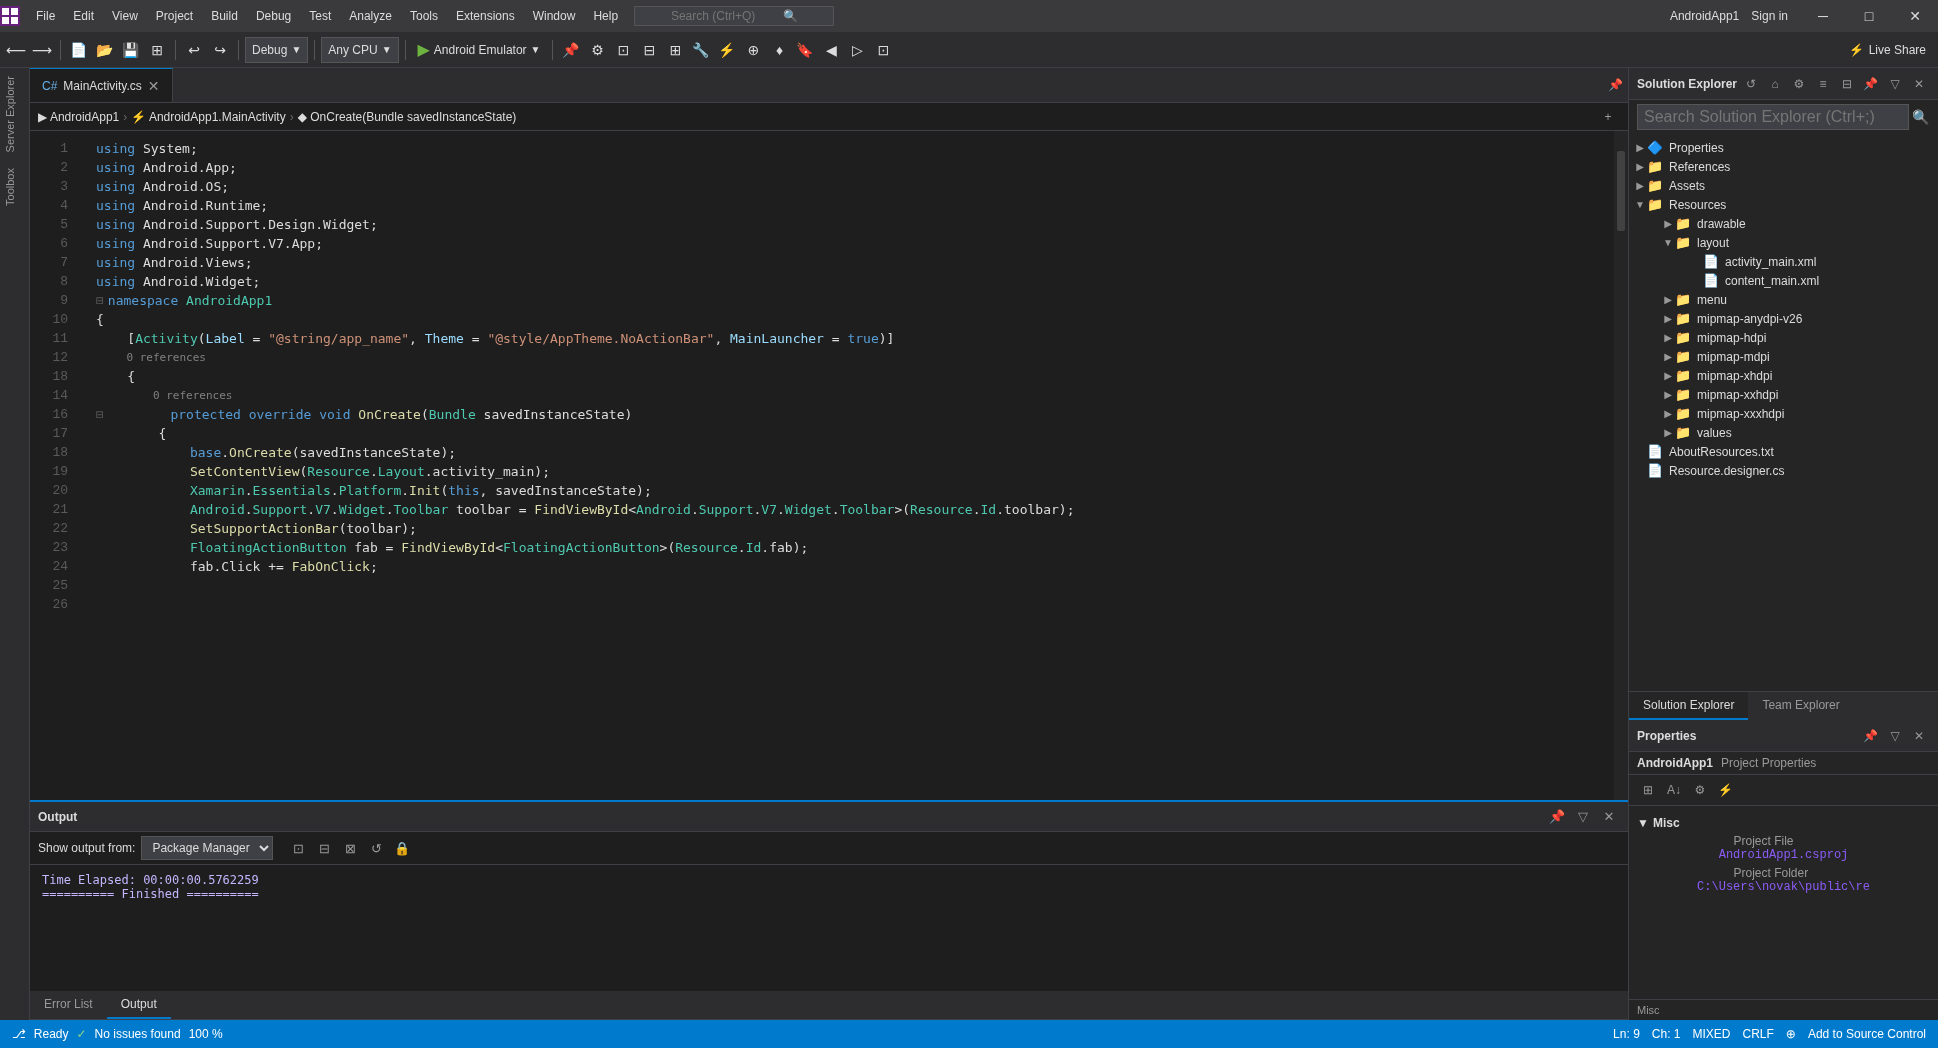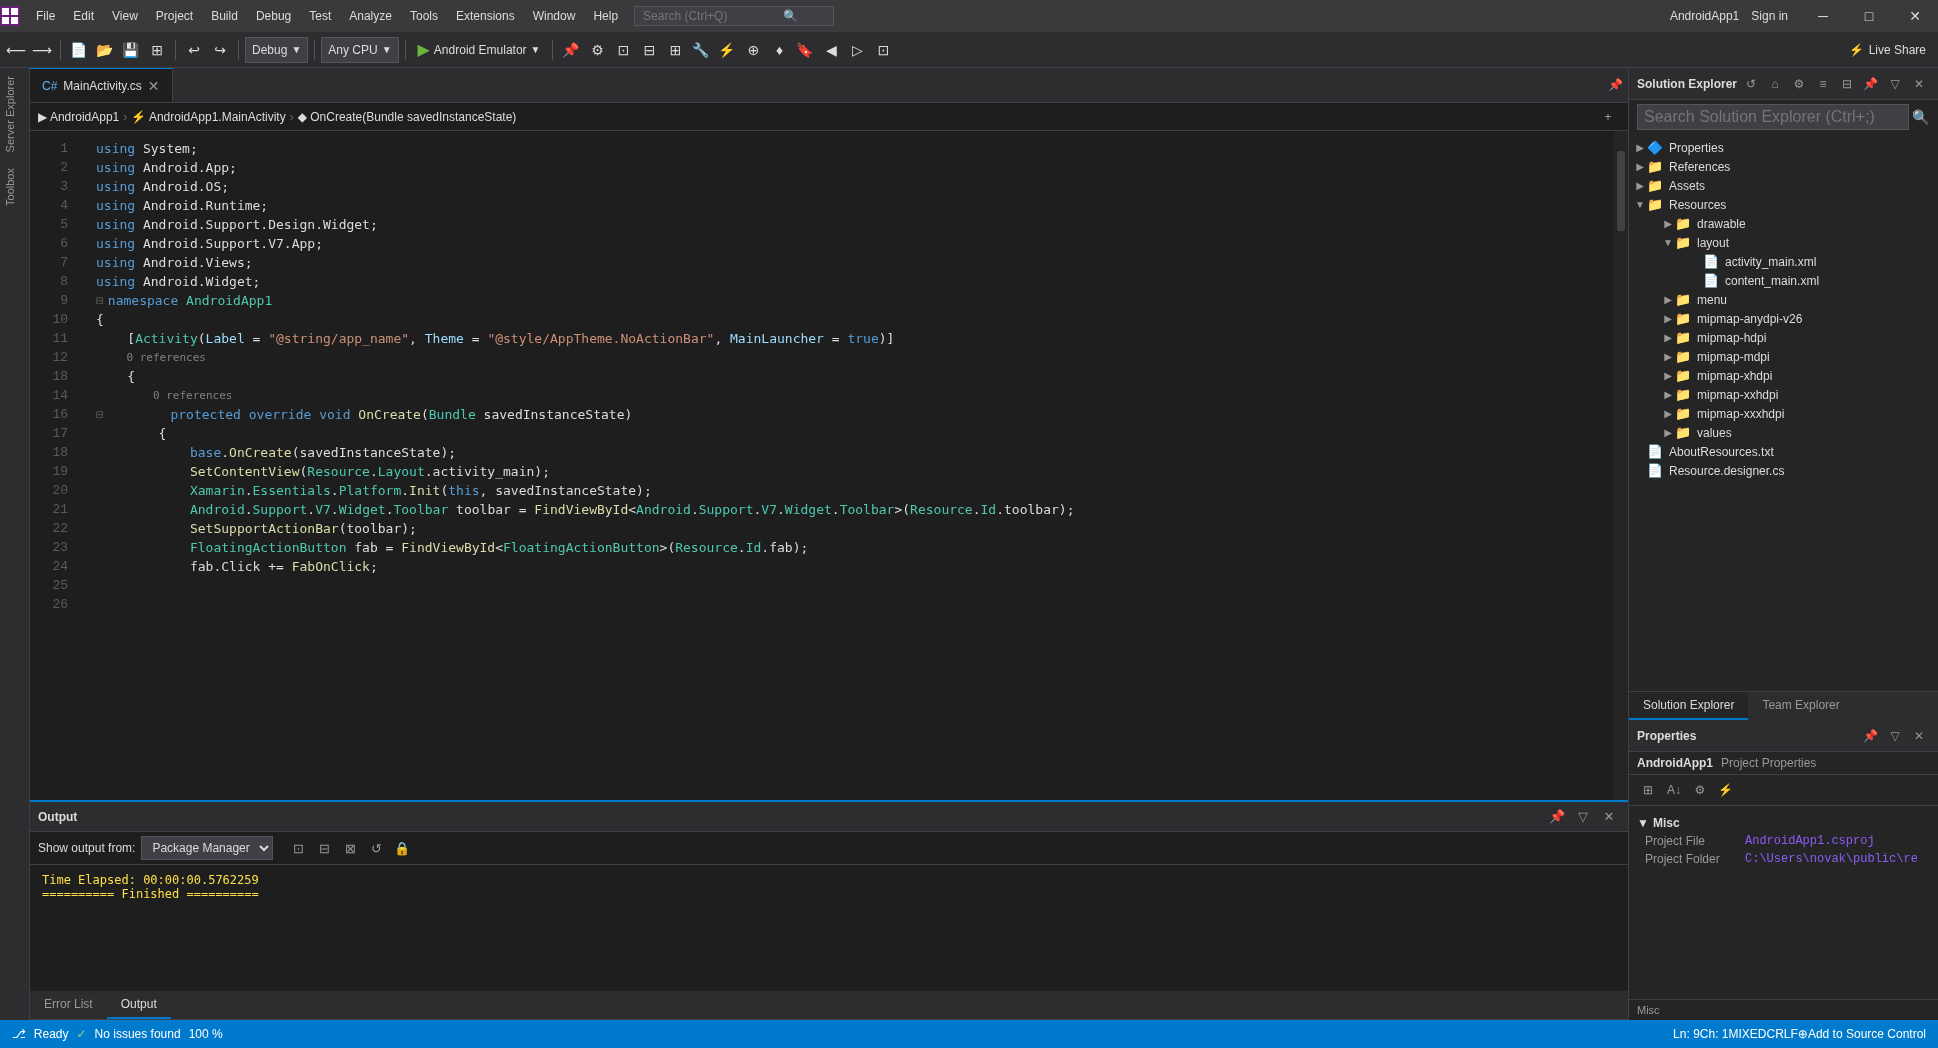--- a/index.html
+++ b/index.html
@@ -4,21 +4,21 @@
   <style>
     * { margin: 0; padding: 0; box-sizing: border-box; }
     body { font-family: 'Segoe UI', sans-serif; font-size: 12px; background: #2d2d30; color: #dcdcdc; width: 1938px; height: 1048px; overflow: hidden; }
 
     
     #title-bar { display: flex; align-items: center; background: #3a3a3c; height: 32px; padding: 0 0; }
     #title-bar .app-icon { width: 20px; height: 20px; background: #68217a; margin-right: 8px; display: flex; align-items: center; justify-content: center; color: white; font-size: 11px; font-weight: bold; }
     #title-bar .menu-items { display: flex; gap: 2px; }
     #title-bar .menu-item { padding: 4px 8px; color: #dcdcdc; font-size: 12px; cursor: pointer; }
     #title-bar .search-box { display: flex; align-items: center; background: #3f3f46; border: 1px solid #555; margin-left: 8px; padding: 2px 8px; width: 200px; }
-    #title-bar .search-box input { background: transparent; border: none; color: #dcdcdc; font-size: 12px; width: 140px; outline: none; }
+    #title-bar .search-box input { background: transparent; border: none; color: #dcdcdc; font-size: 12px; width: 140px; outline: none; text-align: center; }
     #title-bar .title-right { margin-left: auto; display: flex; align-items: center; gap: 12px; }
     #title-bar .app-title { color: #dcdcdc; font-size: 12px; }
     #title-bar .sign-in { color: #dcdcdc; font-size: 12px; cursor: pointer; }
     #title-bar .window-controls { display: flex; gap: 0; }
     #title-bar .win-btn { width: 46px; height: 32px; display: flex; align-items: center; justify-content: center; color: #dcdcdc; cursor: pointer; font-size: 14px; }
 
     
     #toolbar { display: flex; align-items: center; background: #2d2d30; height: 36px; padding: 0 4px; border-bottom: 1px solid #3f3f46; gap: 2px; }
     #toolbar .toolbar-btn { width: 24px; height: 24px; display: flex; align-items: center; justify-content: center; color: #dcdcdc; cursor: pointer; font-size: 14px; }
     #toolbar .separator { width: 1px; height: 20px; background: #555; margin: 0 4px; }
@@ -73,21 +73,21 @@
     #output-panel { background: #1e1e1e; border-top: 2px solid #007acc; display: flex; flex-direction: column; height: 220px; }
     #output-panel-header { display: flex; align-items: center; padding: 0 8px; height: 30px; background: #2d2d30; border-bottom: 1px solid #3f3f46; gap: 8px; }
     #output-panel-header .panel-title { font-size: 12px; color: #dcdcdc; font-weight: 600; }
     #output-panel-header .controls { margin-left: auto; display: flex; gap: 4px; }
     #output-panel-header .ctrl-btn { width: 22px; height: 22px; display: flex; align-items: center; justify-content: center; color: #999; cursor: pointer; font-size: 13px; }
     #output-toolbar { display: flex; align-items: center; padding: 4px 8px; background: #1e1e1e; border-bottom: 1px solid #3f3f46; gap: 6px; }
     #output-toolbar .label { font-size: 12px; color: #dcdcdc; }
     #output-toolbar .source-select { background: #3f3f46; border: 1px solid #555; color: #dcdcdc; font-size: 12px; padding: 2px 6px; height: 24px; }
     #output-toolbar .toolbar-btns { display: flex; gap: 4px; margin-left: 8px; }
     #output-toolbar .tb { width: 22px; height: 22px; display: flex; align-items: center; justify-content: center; color: #999; cursor: pointer; font-size: 13px; }
-    #output-content { flex: 1; padding: 8px 12px; font-family: 'Consolas', monospace; font-size: 12px; color: #fde047; overflow-y: auto; background: #1e1e1e; }
+    #output-content { flex: 1; padding: 8px 12px; font-family: 'Consolas', monospace; font-size: 12px; color: #c4b5fd; overflow-y: auto; background: #1e1e1e; }
 
     
     #panel-tabs { display: flex; background: #2d2d30; border-bottom: 1px solid #3f3f46; }
     #panel-tabs .p-tab { padding: 6px 14px; font-size: 12px; color: #999; cursor: pointer; }
     #panel-tabs .p-tab.active { color: #dcdcdc; border-bottom: 2px solid #007acc; }
 
     
     #solution-explorer { width: 310px; background: #252526; border-left: 1px solid #3f3f46; display: flex; flex-direction: column; }
     #se-header { display: flex; align-items: center; padding: 4px 8px; background: #2d2d30; height: 32px; border-bottom: 1px solid #3f3f46; }
     #se-header .se-title { font-size: 12px; color: #dcdcdc; font-weight: 600; flex: 1; }
@@ -110,32 +110,32 @@
     #properties-panel { width: 310px; background: #252526; border-left: 1px solid #3f3f46; display: flex; flex-direction: column; }
     #pp-header { display: flex; align-items: center; padding: 4px 8px; background: #2d2d30; height: 32px; border-bottom: 1px solid #3f3f46; }
     #pp-header .pp-title { font-size: 12px; color: #dcdcdc; font-weight: 600; flex: 1; }
     #pp-header .pp-btns { display: flex; gap: 2px; }
     #pp-header .pp-btn { width: 22px; height: 22px; display: flex; align-items: center; justify-content: center; color: #999; cursor: pointer; font-size: 12px; }
     #pp-toolbar { display: flex; align-items: center; padding: 4px 8px; background: #252526; border-bottom: 1px solid #3f3f46; gap: 4px; }
     #pp-toolbar .pp-tb { width: 22px; height: 22px; display: flex; align-items: center; justify-content: center; color: #999; cursor: pointer; font-size: 12px; border: 1px solid transparent; }
     #pp-content { flex: 1; overflow-y: auto; padding: 4px 0; }
     .pp-group { padding: 4px 8px; font-size: 12px; }
     .pp-group-header { display: flex; align-items: center; color: #dcdcdc; font-weight: 600; padding: 2px 0; cursor: pointer; }
-    .pp-row { display: flex; align-items: center; padding: 2px 8px; font-size: 12px; }
+    .pp-row { display: flex; align-items: center; padding: 2px 8px; font-size: 12px; flex-direction: column; }
     .pp-row .pp-key { color: #999; width: 100px; }
     .pp-row .pp-val { color: #8b5cf6; flex: 1; overflow: hidden; text-overflow: ellipsis; white-space: nowrap; font-family: Liberation Mono, monospace; }
     #pp-footer { padding: 4px 8px; background: #252526; border-top: 1px solid #3f3f46; font-size: 11px; color: #999; }
 
     
     #right-panels { display: flex; flex-direction: column; width: 310px; }
 
     
     #bottom-status { height: 28px; background: #007acc; display: flex; align-items: center; padding: 0 12px; font-size: 12px; color: white; }
     #bottom-status .bs-left { display: flex; align-items: center; gap: 8px; }
-    #bottom-status .bs-right { margin-left: auto; display: flex; align-items: center; }
+    #bottom-status .bs-right { margin-left: auto; display: flex; align-items: center; gap: 12px; }
 
     code.line { display: block; white-space: pre; }
 
     
     ::-webkit-scrollbar { width: 8px; height: 8px; }
     ::-webkit-scrollbar-track { background: #1e1e1e; }
     ::-webkit-scrollbar-thumb { background: #424242; }
 
     #center-area { flex: 1; display: flex; flex-direction: column; }
   </style>

